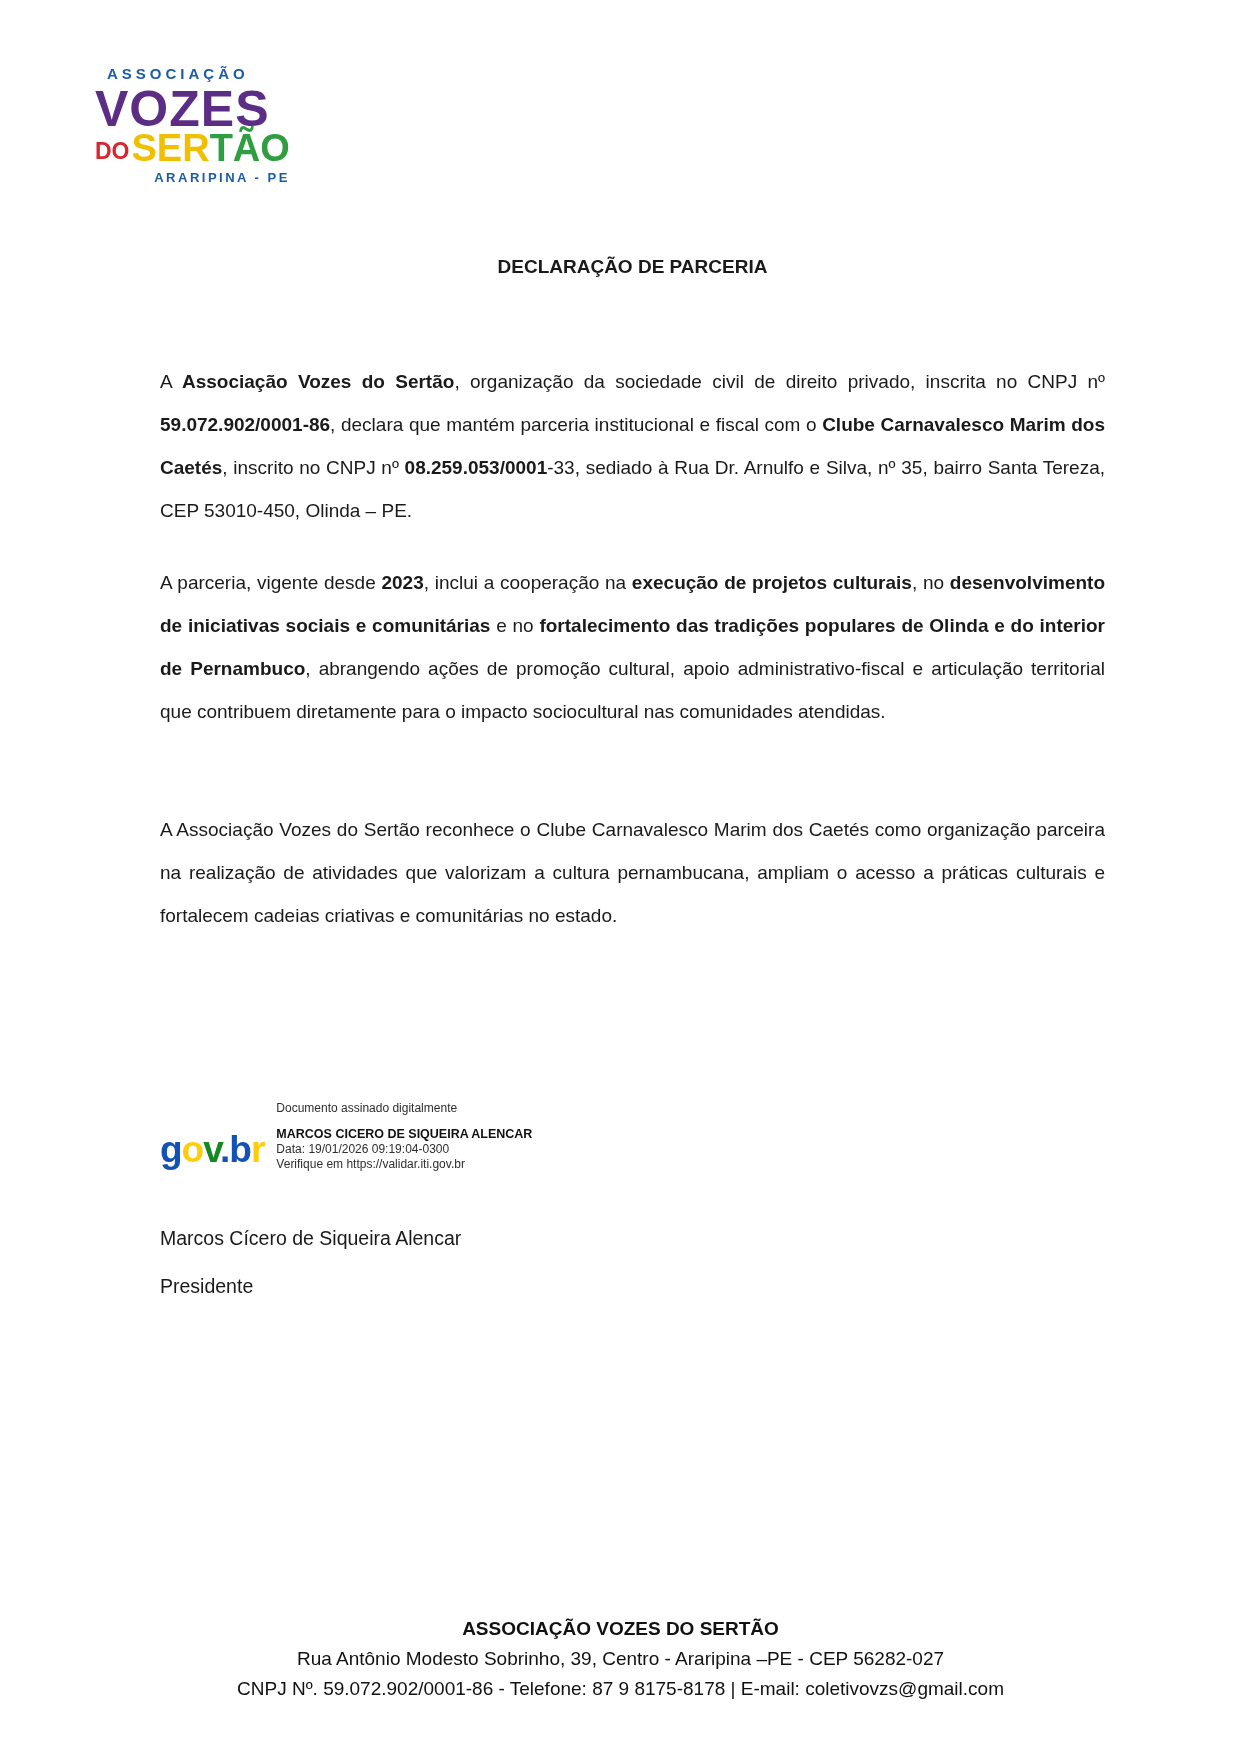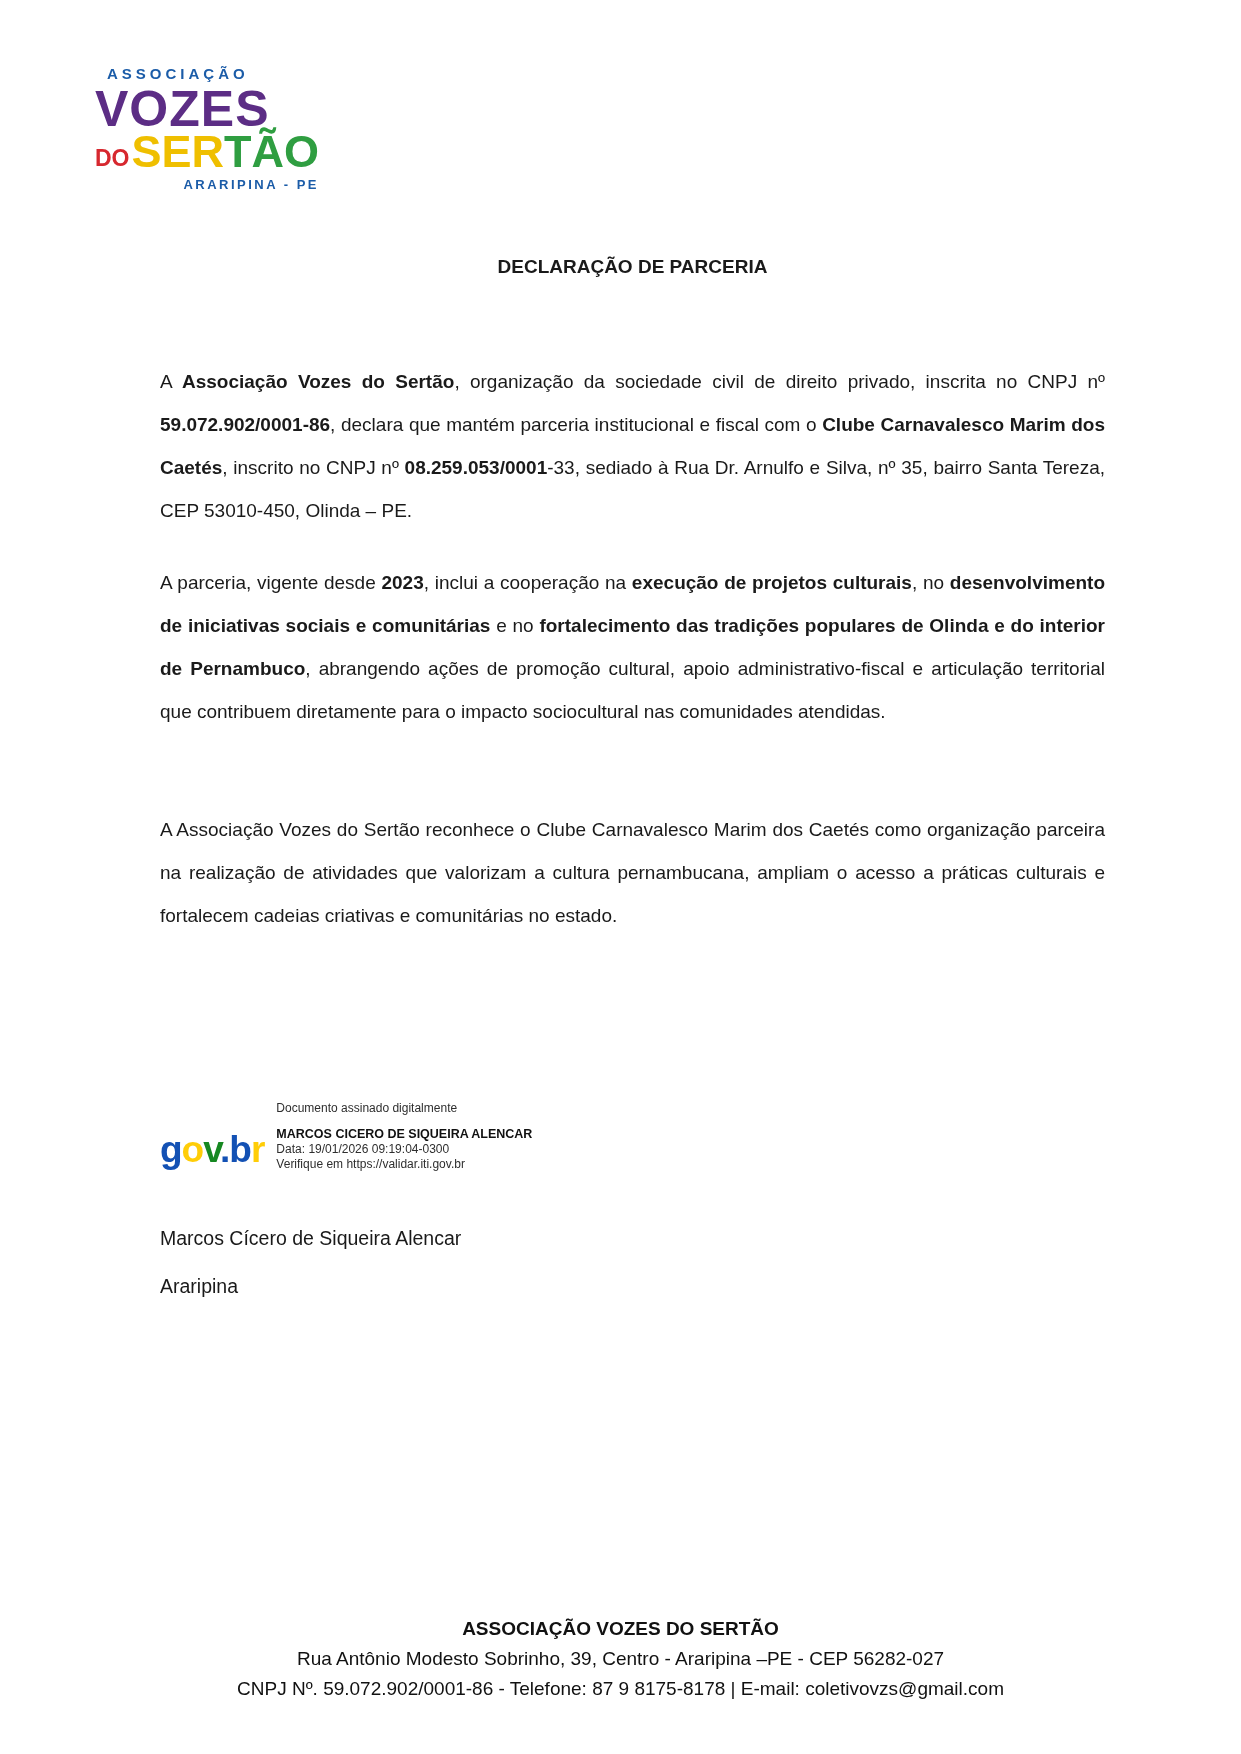--- a/index.html
+++ b/index.html
@@ -10,21 +10,21 @@
     color:#1a1a1a; overflow:hidden;
   }
 
   
   .logo { position:absolute; left:95px; top:58px; line-height:1; }
   .logo-l1 { color:#1B5CA8; font-weight:bold; font-size:15px; letter-spacing:4px; margin-left:12px; }
   .logo-l2 { color:#5C2D85; font-weight:bold; font-size:50px; letter-spacing:1px; margin-top:3px; }
   .logo-l3 { display:flex; align-items:flex-end; margin-top:-5px; }
   .logo-l3 span { font-weight:bold; }
   .logo-l3 span:first-child { font-size:23px; padding-bottom:4px; margin-right:2px; }
-  .logo-l3 span:nth-child(2), .logo-l3 span:nth-child(3) { font-size:45px; }
+  .logo-l3 span:nth-child(2), .logo-l3 span:nth-child(3) { font-size:38px; }
   .logo-l4 { color:#1B5CA8; font-weight:bold; font-size:13px; letter-spacing:2.5px; text-align:right; margin-top:4px; }
 
   
   .title { position:absolute; left:160px; top:248px; width:945px; text-align:center;
            font-weight:bold; font-size:19px; }
   .para  { position:absolute; left:160px; width:945px; font-size:19px; line-height:43px;
            text-align:justify; }
   .para span.b { font-weight:bold; }
   .p1 { top:352px; }
   .p2 { top:553px; }
@@ -75,21 +75,21 @@
     <div class="sig-text">
       <div class="sig-line sig-stamp">Documento assinado digitalmente</div>
       <div class="sig-line sig-name">MARCOS CICERO DE SIQUEIRA ALENCAR</div>
       <div class="sig-line">Data: 19/01/2026 09:19:04-0300</div>
       <div class="sig-line">Verifique em https://validar.iti.gov.br</div>
     </div>
   </div>
 
   <div class="signer">
     <div>Marcos Cícero de Siqueira Alencar</div>
-    <div>Araripina</div>
+    <div>Presidente</div>
   </div>
 
   <div class="footer">
     <div class="footer-org">ASSOCIAÇÃO VOZES DO SERTÃO</div>
     <div>Rua Antônio Modesto Sobrinho, 39, Centro - Araripina –PE - CEP 56282-027</div>
     <div>CNPJ Nº. 59.072.902/0001-86 - Telefone: 87 9 8175-8178 | E-mail: coletivovzs@gmail.com</div>
   </div>
 
 </div>
 

